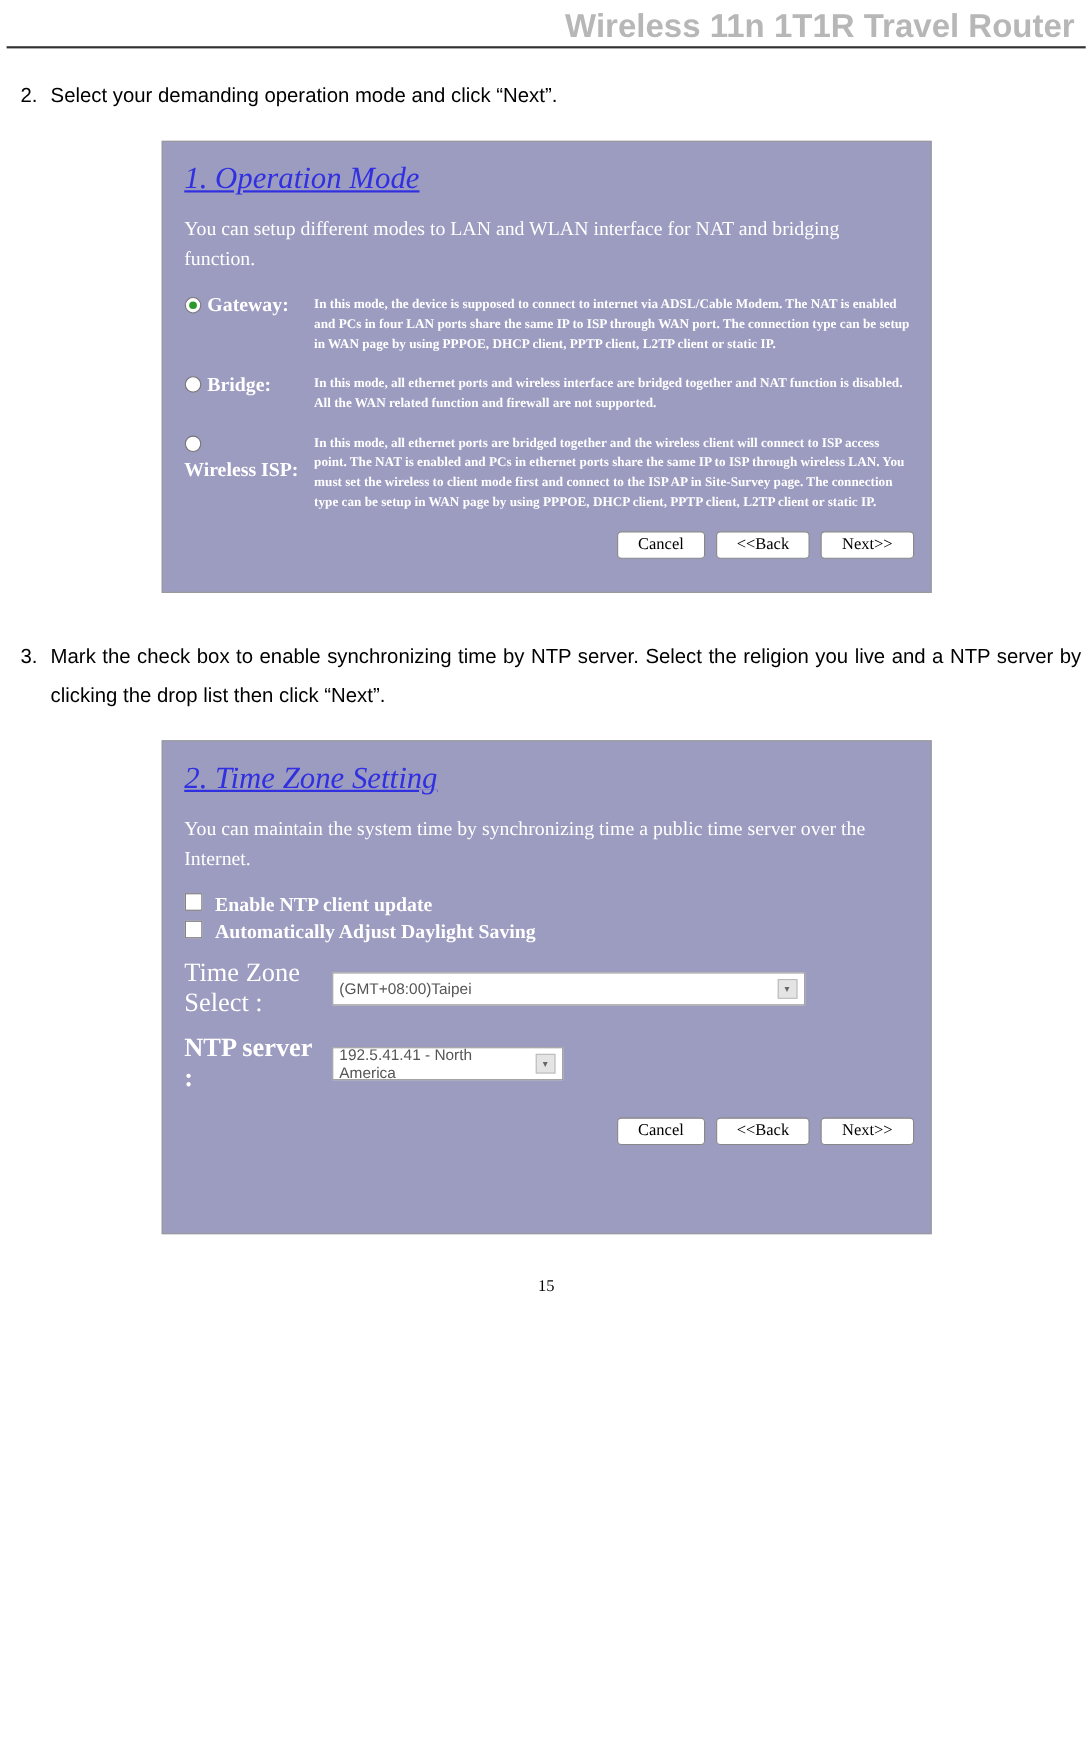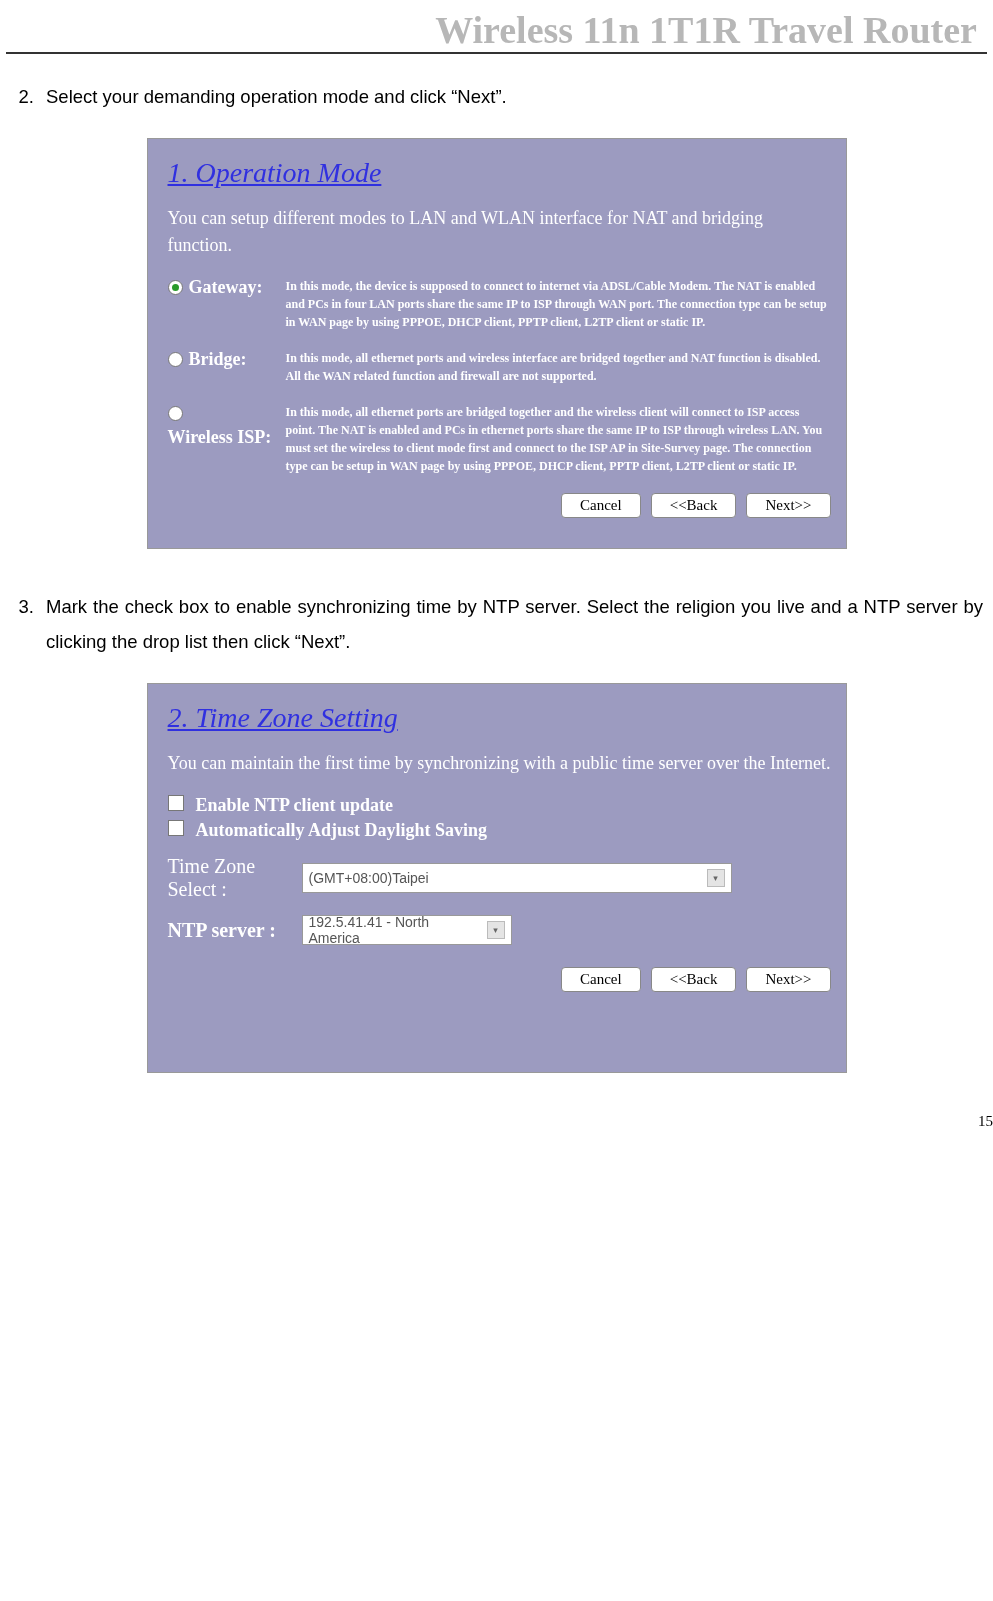--- a/index.html
+++ b/index.html
@@ -10,27 +10,27 @@
     background: #ffffff;
     width: 993px;
   }
   .page {
     width: 993px;
     padding: 0 0 40px 0;
     position: relative;
   }
   .header-title {
     text-align: right;
-    font-size: 38px;
+    font-size: 30px;
     font-weight: bold;
     color: #b7b7b7;
     padding: 8px 10px 0 0;
     border-bottom: 2px solid #333;
     margin: 0 6px 25px 6px;
-    font-family: Liberation Serif, serif;
+    font-family: Liberation Sans, sans-serif;
   }
   .body-text {
     font-size: 18.5px;
     color: #000;
     line-height: 1.9;
     font-family: Arial, sans-serif;
     margin: 0 10px 24px 10px;
   }
   .step {
     display: flex;
@@ -148,21 +148,21 @@
     display: inline-block;
   }
   .form-row {
     display: flex;
     align-items: center;
     margin-top: 14px;
     gap: 14px;
   }
   .form-label {
     width: 120px;
-    font-size: 20px;
+    font-size: 24px;
     color: #fff;
     font-family: Liberation Serif, serif;
   }
   .form-label.bold { font-weight: bold; }
   .select-box {
     background: #fff;
     border: 1px solid #999;
     color: #555;
     font-family: Arial, sans-serif;
     font-size: 14px;
@@ -178,21 +178,21 @@
     background: #e4e4e4;
     border: 1px solid #bbb;
     display: flex;
     align-items: center;
     justify-content: center;
     font-size: 9px;
     color: #666;
     margin-left: 6px;
   }
   .page-num {
-    text-align: right;
+    text-align: center;
     font-size: 15px;
     margin-top: 34px;
     font-family: "Times New Roman", serif;
   }
 </style>
 </head>
 <body>
 
 <div class="page">
 
@@ -238,21 +238,21 @@
     </div>
   </div>
 
   <div class="body-text step">
     <div class="step-num">3.</div>
     <div class="step-text">Mark the check box to enable synchronizing time by NTP server. Select the religion you live and a NTP server by clicking the drop list then click “Next”.</div>
   </div>
 
   <div class="screenshot screenshot-2">
     <div class="ss-heading">2. Time Zone Setting</div>
-    <div class="ss-intro">You can maintain the first time by synchronizing with a public time server over the Internet.</div>
+    <div class="ss-intro">You can maintain the system time by synchronizing time a public time server over the Internet.</div>
 
     <div class="checkbox-row">
       <span class="checkbox"></span>
       <span>Enable NTP client update</span>
     </div>
     <div class="checkbox-row">
       <span class="checkbox"></span>
       <span>Automatically Adjust Daylight Saving</span>
     </div>
 

